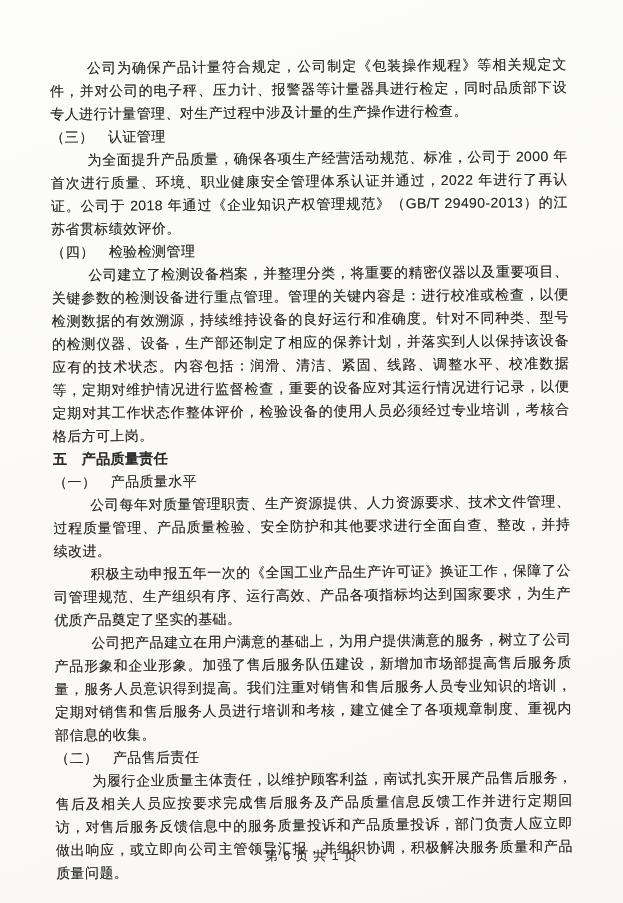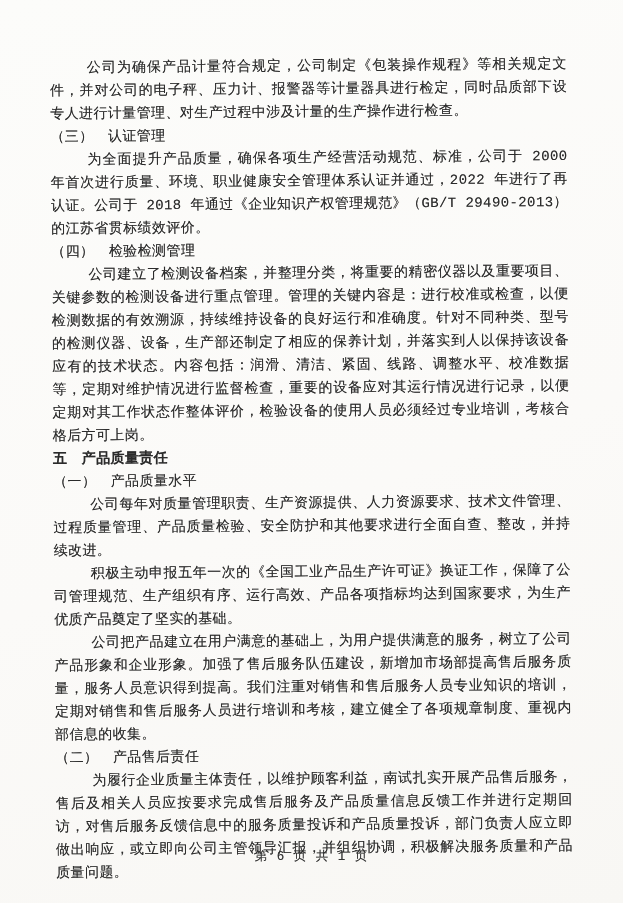--- a/index.html
+++ b/index.html
@@ -7,21 +7,21 @@
     padding: 0;
     background: #e8e7e4;
   }
   .page {
     position: relative;
     width: 623px;
     height: 903px;
     margin: 0;
     background: linear-gradient(160deg, #fcfcfa 0%, #fbfaf8 55%, #f8f7f4 100%);
     overflow: hidden;
-    font-family: Liberation Mono, monospace;
+    font-family: Liberation Sans, sans-serif;
     color: #2b2b2b;
   }
   .content {
     position: absolute;
     left: 53px;
     top: 55px;
     width: 517px;
     transform: rotate(-0.45deg);
     transform-origin: 50% 50%;
   }

